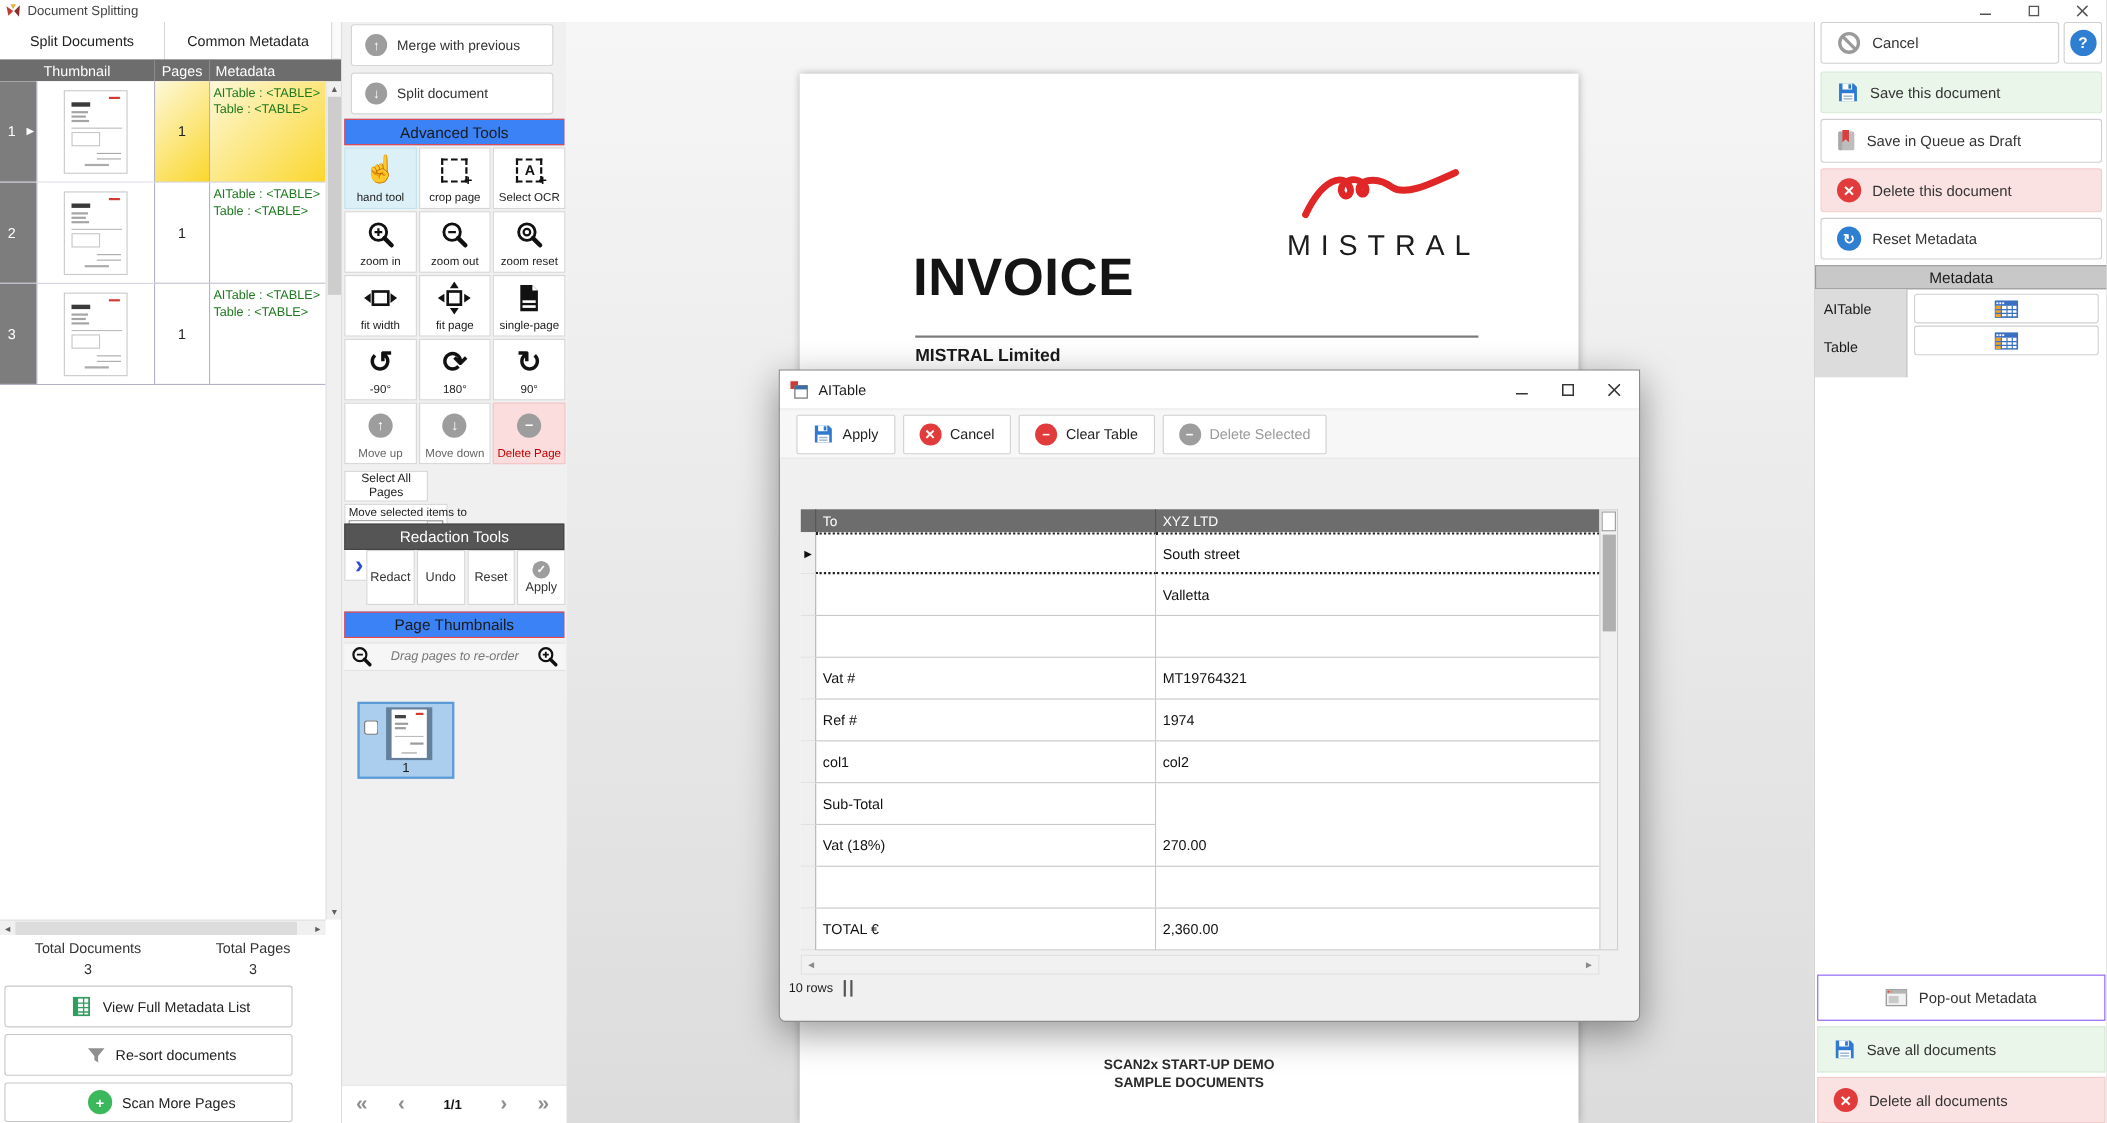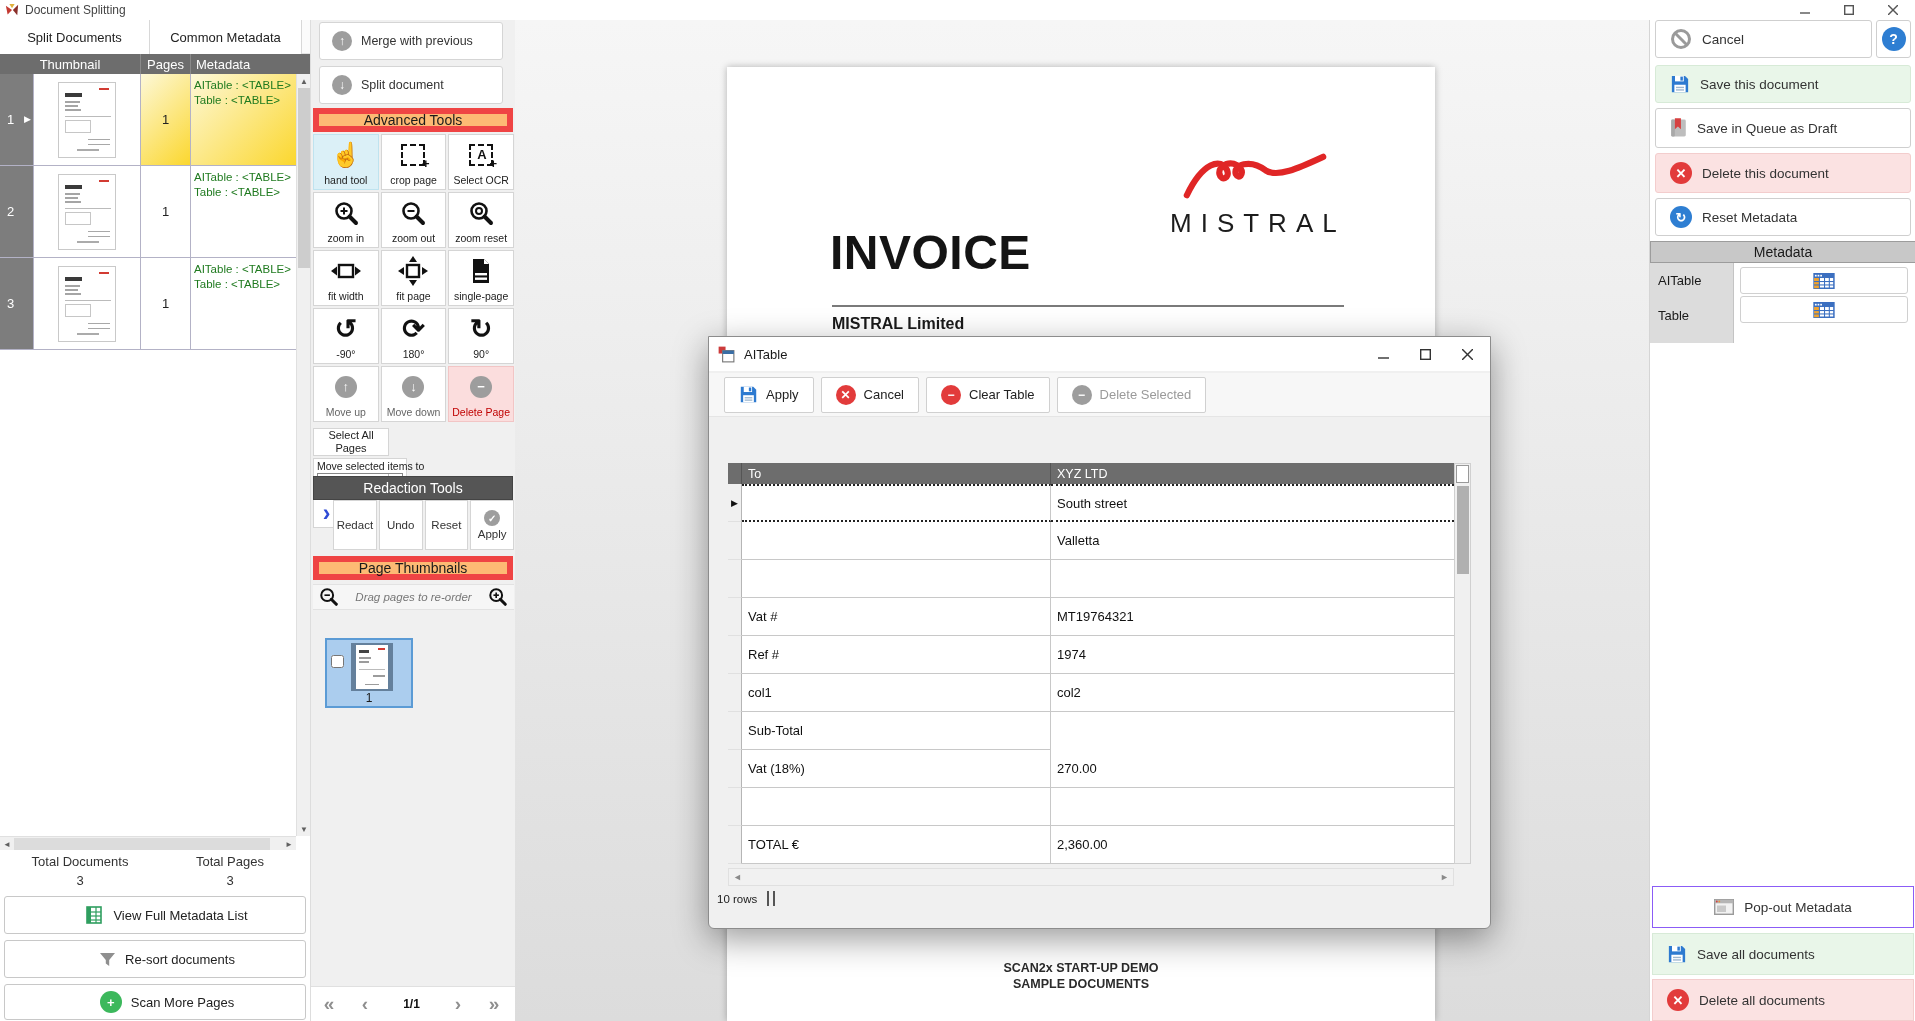--- a/index.html
+++ b/index.html
@@ -46,27 +46,27 @@
   
   #lpvscroll{position:absolute;left:296px;top:54px;width:14px;height:762px;background:#f0f0f0;border-left:1px solid #e0e0e0;}
   #lpvscroll .arr{position:absolute;left:0;width:14px;height:14px;color:#606060;font-size:8px;display:flex;align-items:center;justify-content:center;}
   #lpvthumb{position:absolute;left:1px;top:14px;width:12px;height:180px;background:#cdcdcd;}
   #lphscroll{position:absolute;left:0;top:816px;width:296px;height:14px;background:#f0f0f0;border-top:1px solid #e0e0e0;}
   #lphscroll .arr{position:absolute;top:0;width:14px;height:14px;color:#606060;font-size:8px;display:flex;align-items:center;justify-content:center;}
   #lphthumb{position:absolute;left:14px;top:1px;width:256px;height:12px;background:#dcdcdc;}
   
   .totblock{position:absolute;top:834px;width:150px;text-align:center;font-size:13px;color:#333;}
   .totblock .tv{margin-top:4px;}
-  .lpbtn{position:absolute;left:4px;width:302px;height:38px;background:#fff;border:1px solid #c8c8c8;border-radius:3px;display:flex;align-items:center;justify-content:center;gap:9px;font-size:13px;color:#222;padding-left:24px;}
+  .lpbtn{position:absolute;left:4px;width:262px;height:38px;background:#fff;border:1px solid #c8c8c8;border-radius:3px;display:flex;align-items:center;justify-content:center;gap:9px;font-size:13px;color:#222;padding-left:24px;}
 
   
   #toolcol{position:absolute;left:310px;top:20px;width:205px;height:1001px;background:#f0f0f0;border-left:1px solid #ddd;}
   .bigbtn{position:absolute;left:8px;width:184px;height:38px;background:#fff;border:1px solid #d5d5d5;border-radius:3px;display:flex;align-items:center;gap:9px;padding-left:12px;font-size:12.5px;color:#333;}
   .sechead{position:absolute;left:2px;width:200px;height:24px;display:flex;align-items:center;justify-content:center;font-size:14px;}
-  .sechead.light{background:#fdba74;border:6px solid #ef4444;color:#1a1a1a;}
+  .sechead.light{background:#3b82f6;border:1px solid #ef4444;color:#1a1a1a;}
   .sechead.dark{background:#555;color:#fff;border:1px solid #444;}
   #toolgrid{position:absolute;left:2px;top:114px;width:201px;display:grid;grid-template-columns:repeat(3,1fr);grid-auto-rows:56px;gap:2px;}
   .tool{background:#fff;border:1px solid #d5d5d5;display:flex;flex-direction:column;align-items:center;justify-content:flex-end;padding-bottom:3px;position:relative;}
   .tool .ticon{flex:1;display:flex;align-items:center;justify-content:center;color:#111;}
   .tool .tlabel{font-size:10.5px;color:#222;}
   .tool.active{background:#dbf0f7;border-color:#bfe3ef;}
   .tool.danger{background:#fbdddd;border-color:#f2c5c5;}
   .tool.danger .tlabel{color:#c00000;}
   .tool.gray .tlabel{color:#666;}
   .rotglyph{font-size:27px;line-height:26px;font-weight:bold;color:#111;}

